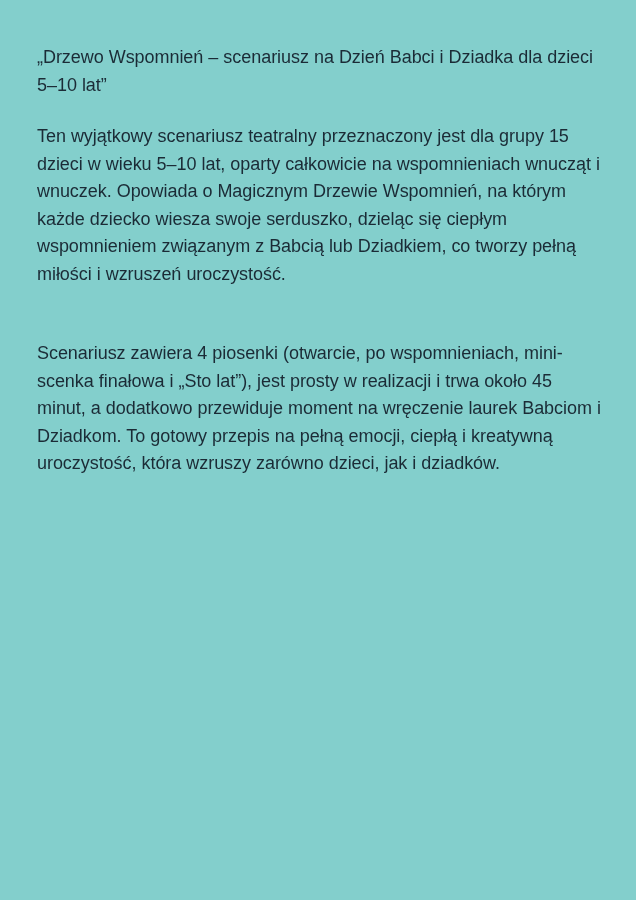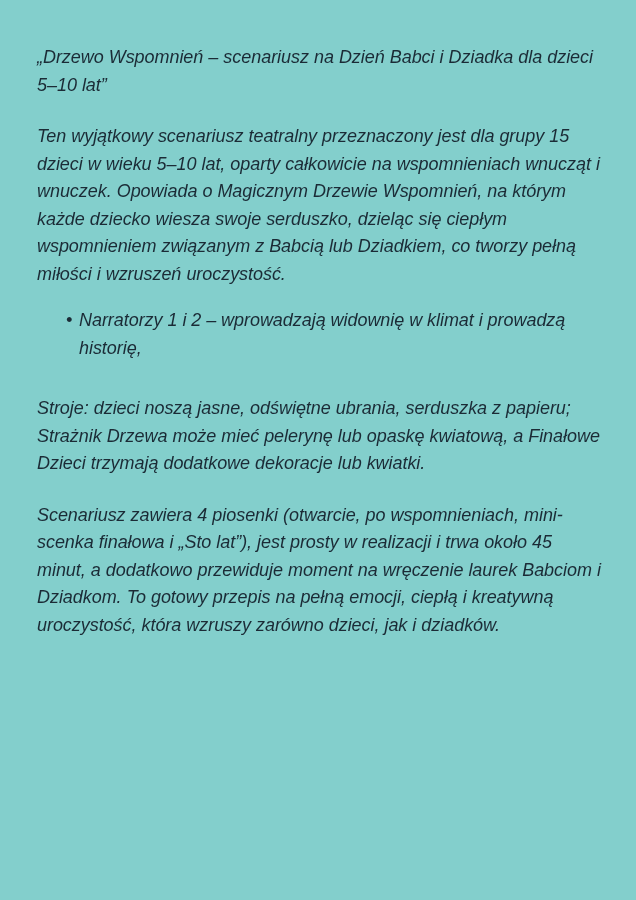--- a/index.html
+++ b/index.html
@@ -14,21 +14,20 @@
     color: #1b2b36;
     overflow: hidden;
   }
   #page {
     width: 636px;
     height: 836px;
     background: #83cfcc;
     box-sizing: border-box;
     padding: 44px 56px 0 37px;
     position: relative;
-    font-style: italic;
   }
   .content {
     width: 566px;
   }
   .para {
     font-size: 18px;
     line-height: 27.5px;
     letter-spacing: -0.05px;
     margin: 0;
     color: #1b2b36;
@@ -75,23 +74,21 @@
 
 <div id="page" style="background: rgb(131, 207, 204);">
   <div class="content">
 
     <p class="para title">„Drzewo Wspomnień – scenariusz na Dzień Babci i Dziadka dla dzieci 5–10 lat”</p>
 
     <p class="para">Ten wyjątkowy scenariusz teatralny przeznaczony jest dla grupy 15 dzieci w wieku 5–10 lat, oparty całkowicie na wspomnieniach wnucząt i wnuczek. Opowiada o Magicznym Drzewie Wspomnień, na którym każde dziecko wiesza swoje serduszko, dzieląc się ciepłym wspomnieniem związanym z Babcią lub Dziadkiem, co tworzy pełną miłości i wzruszeń uroczystość.</p>
 
 
     <ul class="roles">
-      <li>Narratorzy 1 i 2 – wprowadzają widownię w klimat i prowadzą historię,</li>
     </ul>
 
     <div class="block-gap"></div>
 
-    <p class="para">Stroje: dzieci noszą jasne, odświętne ubrania, serduszka z papieru; Strażnik Drzewa może mieć pelerynę lub opaskę kwiatową, a Finałowe Dzieci trzymają dodatkowe dekoracje lub kwiatki.</p>
 
     <p class="para">Scenariusz zawiera 4 piosenki (otwarcie, po wspomnieniach, mini-scenka finałowa i „Sto lat”), jest prosty w realizacji i trwa około 45 minut, a dodatkowo przewiduje moment na wręczenie laurek Babciom i Dziadkom. To gotowy przepis na pełną emocji, ciepłą i kreatywną uroczystość, która wzruszy zarówno dzieci, jak i dziadków.</p>
 
   </div>
 </div>
 
 </body></html>

